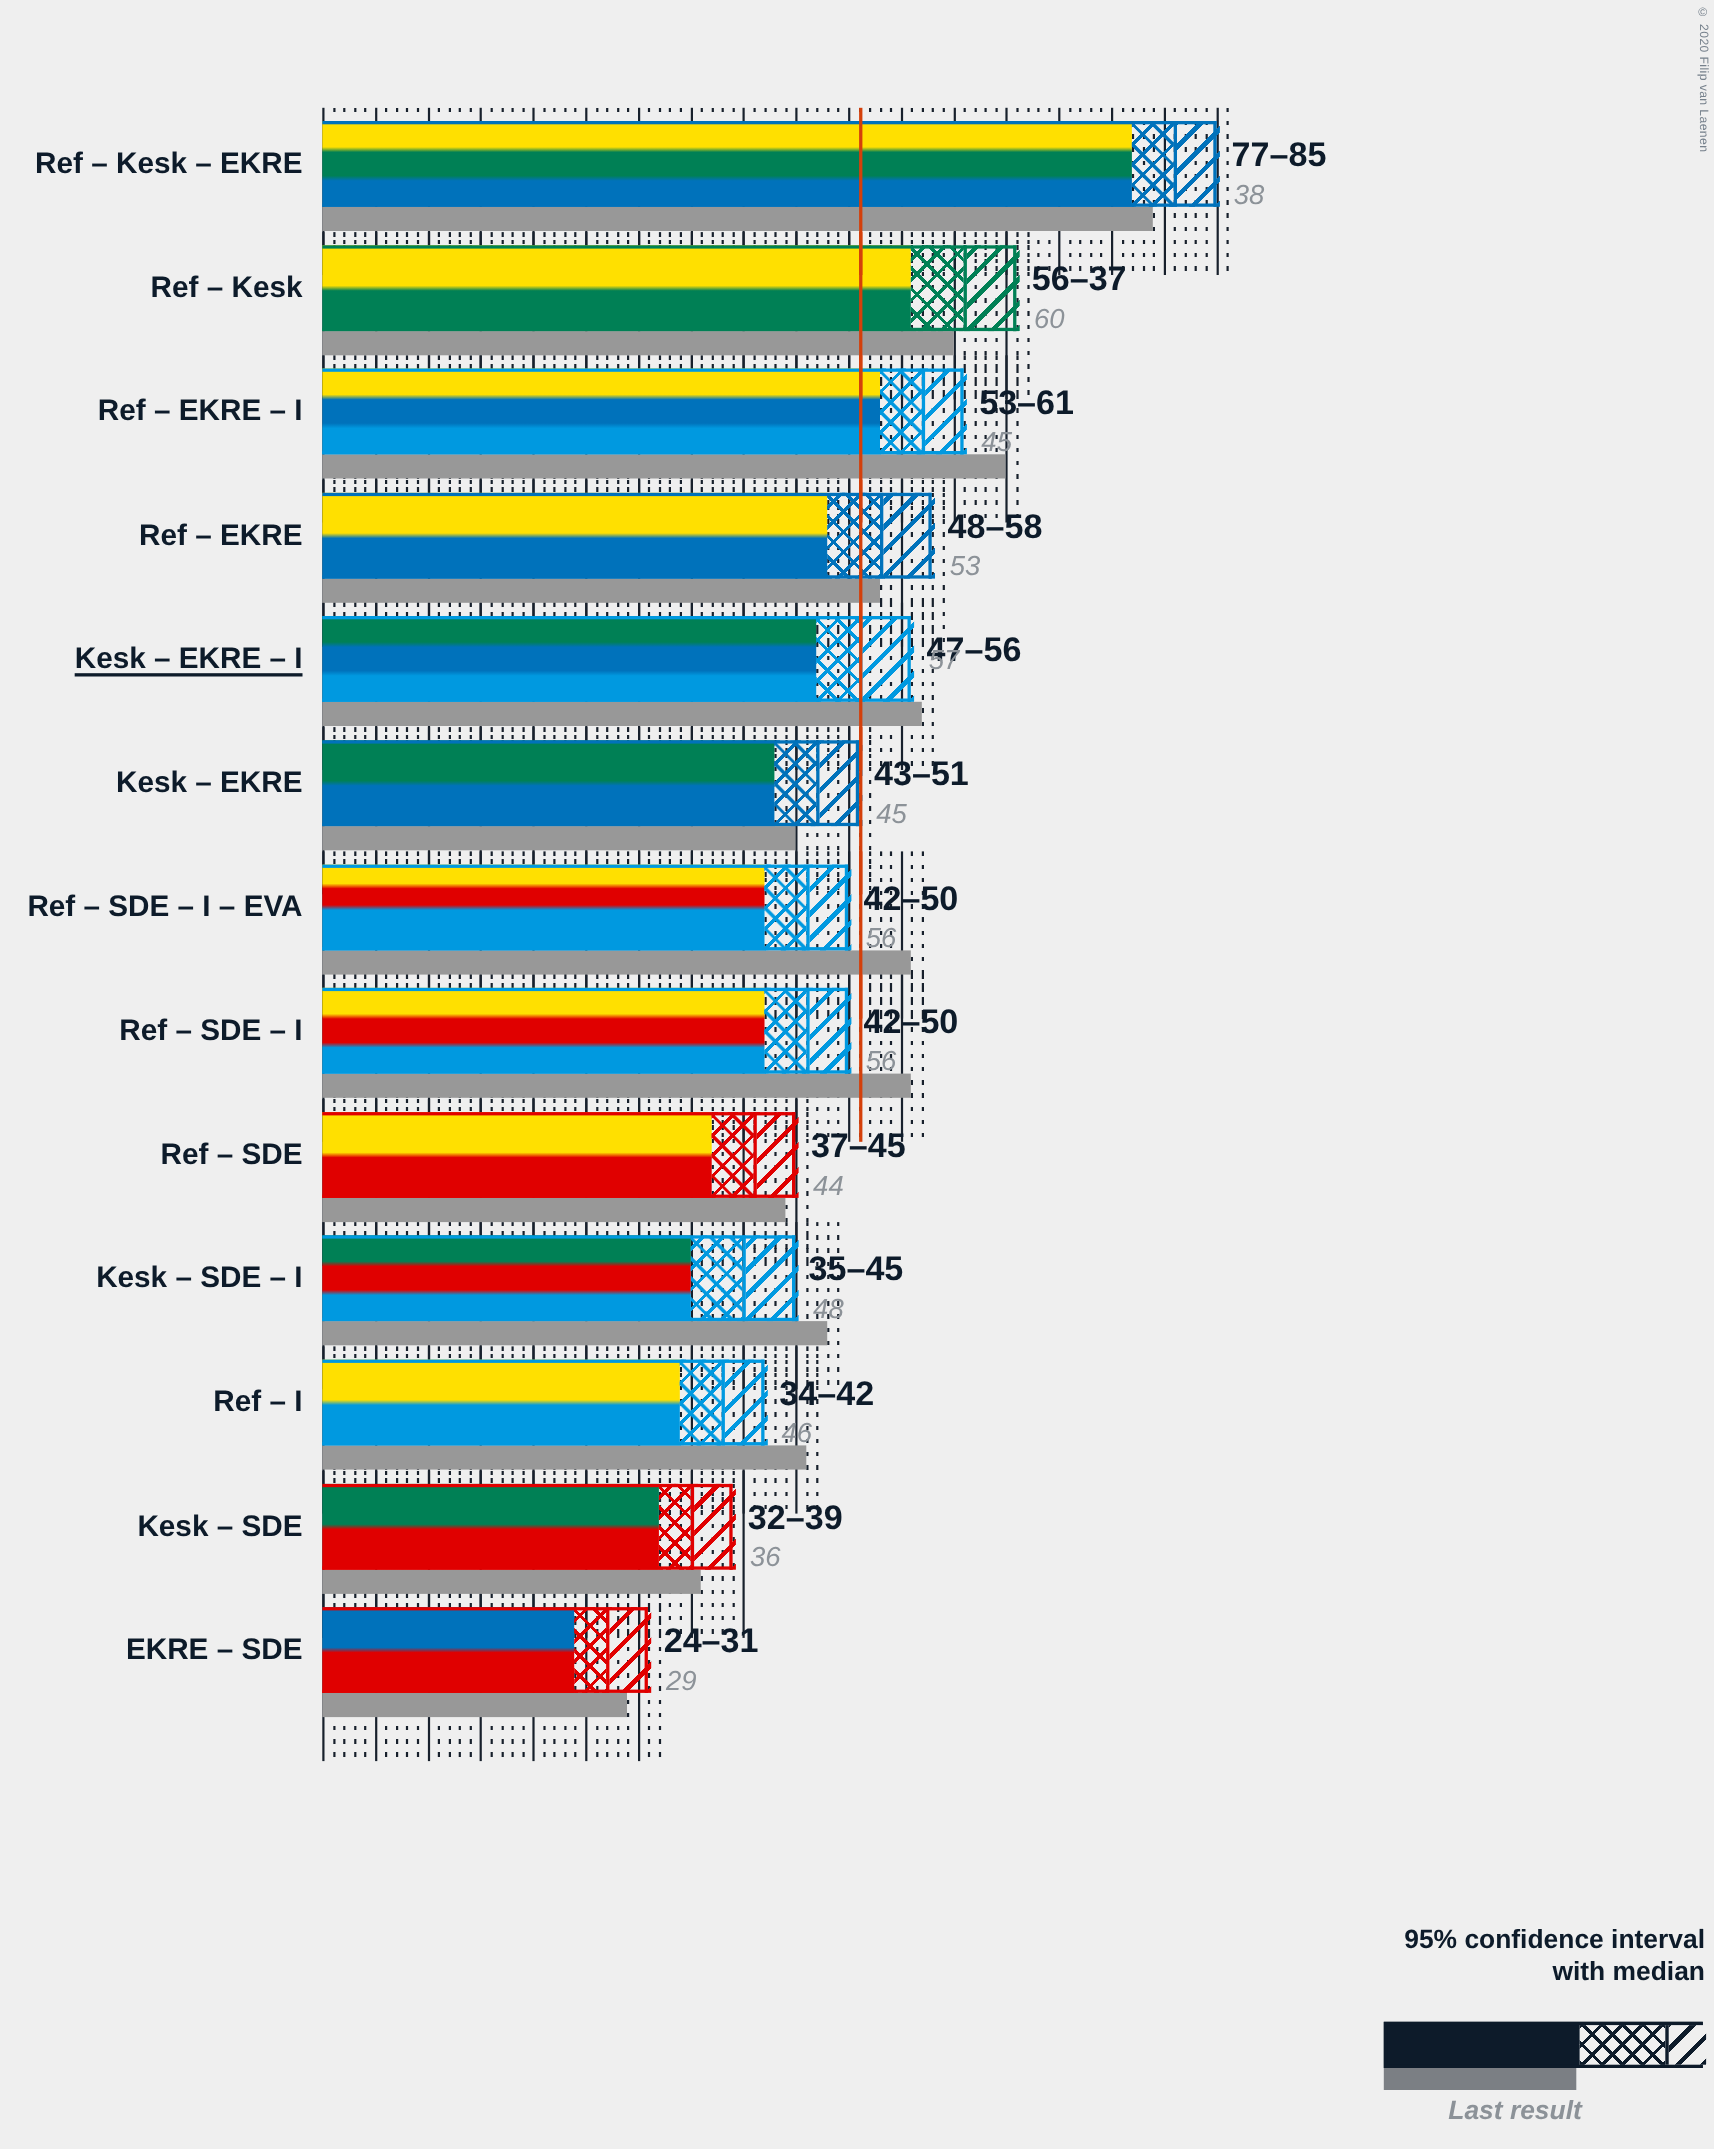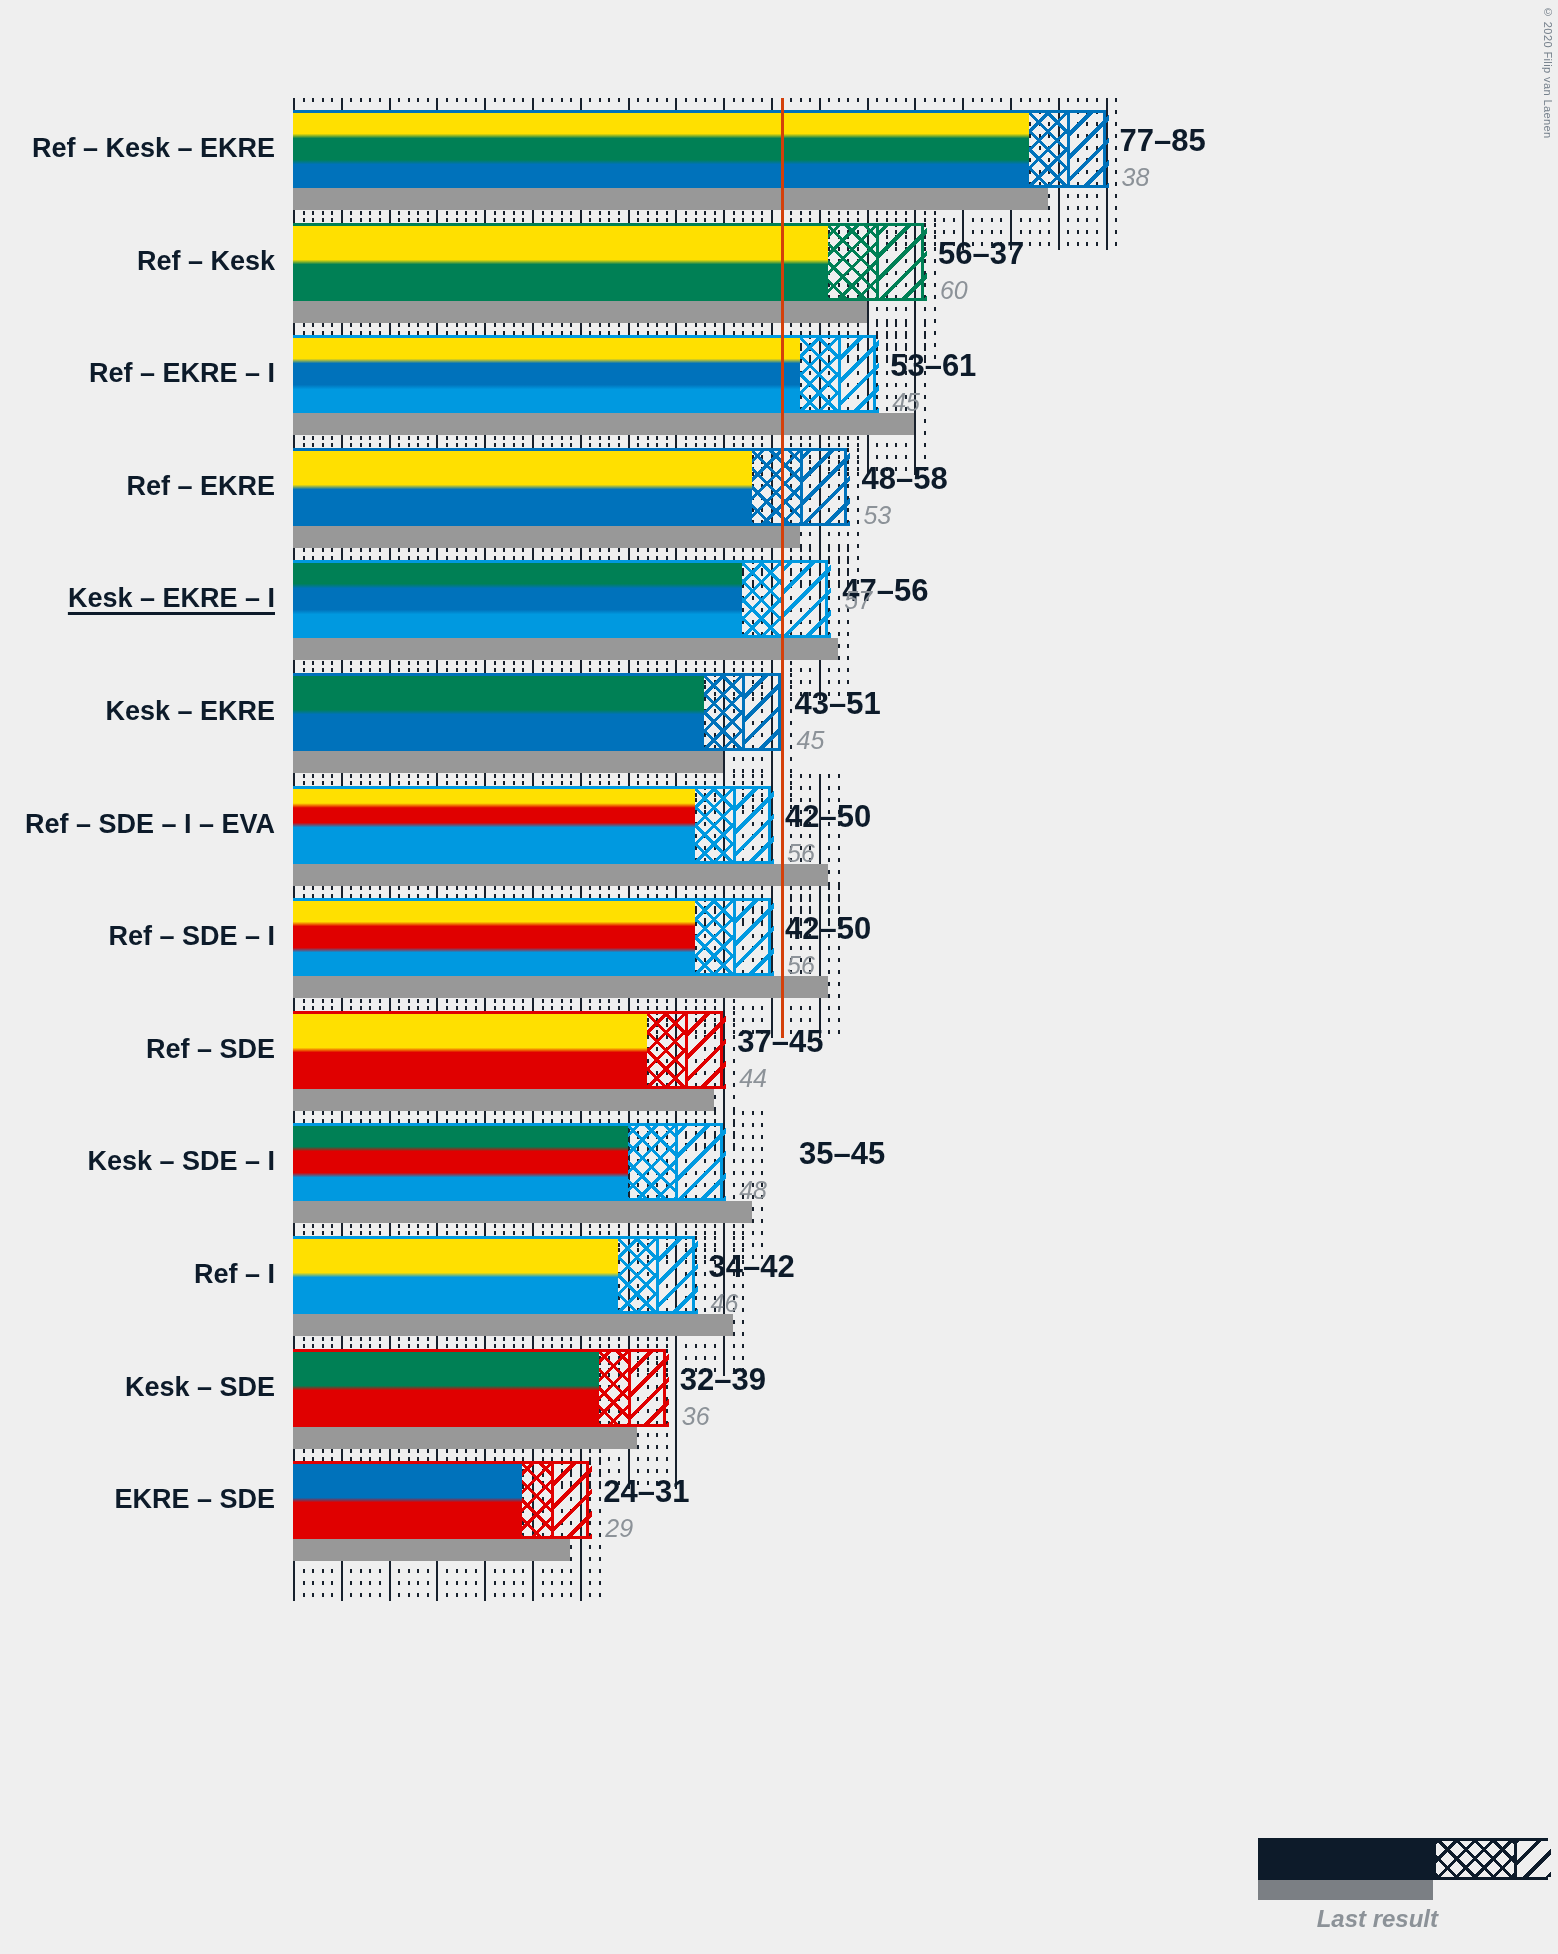--- a/index.html
+++ b/index.html
@@ -816,21 +816,21 @@
         <div class="gridline minor" style="left: 468.44px;"></div>
       </div>
       <div class="lastres" style="left: 293px; top: 1201.4px; width: 458.88px; height: 22px;"></div>
       <div class="barwrap" style="left: 293px; top: 1123.4px; width: 430.2px; height: 78px;">
         <div class="bar-solid" style="width: 334.6px; background: linear-gradient(rgb(0, 128, 85) 0%, rgb(0, 128, 85) 3%, rgb(0, 128, 85) 30.3%, rgb(224, 0, 0) 36.3%, rgb(224, 0, 0) 63.7%, rgb(0, 153, 224) 69.7%, rgb(0, 153, 224) 97%, rgb(0, 153, 224) 100%);"></div>
         <div class="bar-cross" style="left: 334.6px; width: 47.8px; background-image: repeating-linear-gradient(45deg, rgb(0, 153, 224) 0px, rgb(0, 153, 224) 3px, transparent 3px, transparent 13px), repeating-linear-gradient(-45deg, rgb(0, 153, 224) 0px, rgb(0, 153, 224) 3px, transparent 3px, transparent 13px);"></div>
         <div class="bar-diag" style="left: 382.4px; width: 47.8px; background-image: repeating-linear-gradient(-45deg, rgb(0, 153, 224) 0px, rgb(0, 153, 224) 4px, transparent 4px, transparent 16px); border-left: 3px solid rgb(0, 153, 224);"></div>
         <div style="position: absolute; inset: 0px; border-top: 3px solid rgb(0, 153, 224); border-right: 3px solid rgb(0, 153, 224); border-bottom: 3px solid rgb(0, 153, 224); border-left: none; border-image: initial; pointer-events: none;"></div>
       </div>
       <div class="row-label" style="right: 1283px; top: 1148.4px; width: 400px;">Kesk – SDE – I</div>
-      <div class="valnum" style="left: 779px; top: 1138.4px; margin-left: 20px;">35–45</div>
+      <div class="valnum" style="left: 715px; top: 1138.4px; margin-left: 20px;">35–45</div>
       <div class="lastnum" style="left: 739.2px; top: 1178.4px;">48</div>
       <div class="gridzone" style="left: 293px; top: 1224px; width: 453.76px; height: 152px;">
         <div class="gridline" style="left: 0px;"></div>
         <div class="gridline minor" style="left: 9.56px;"></div>
         <div class="gridline minor" style="left: 19.12px;"></div>
         <div class="gridline minor" style="left: 28.68px;"></div>
         <div class="gridline minor" style="left: 38.24px;"></div>
         <div class="gridline" style="left: 47.8px;"></div>
         <div class="gridline minor" style="left: 57.36px;"></div>
         <div class="gridline minor" style="left: 66.92px;"></div>
@@ -979,20 +979,24 @@
         <div class="bar-cross" style="left: 229.44px; width: 28.68px; background-image: repeating-linear-gradient(45deg, rgb(224, 0, 0) 0px, rgb(224, 0, 0) 3px, transparent 3px, transparent 13px), repeating-linear-gradient(-45deg, rgb(224, 0, 0) 0px, rgb(224, 0, 0) 3px, transparent 3px, transparent 13px);"></div>
         <div class="bar-diag" style="left: 258.12px; width: 38.24px; background-image: repeating-linear-gradient(-45deg, rgb(224, 0, 0) 0px, rgb(224, 0, 0) 4px, transparent 4px, transparent 16px); border-left: 3px solid rgb(224, 0, 0);"></div>
         <div style="position: absolute; inset: 0px; border-top: 3px solid rgb(224, 0, 0); border-right: 3px solid rgb(224, 0, 0); border-bottom: 3px solid rgb(224, 0, 0); border-left: none; border-image: initial; pointer-events: none;"></div>
       </div>
       <div class="row-label" style="right: 1283px; top: 1486.2px; width: 400px;">EKRE – SDE</div>
       <div class="valnum" style="left: 603.36px; top: 1476.2px;">24–31</div>
       <div class="lastnum" style="left: 605.36px; top: 1516.2px;">29</div>
     </div>
 
   <div class="legend" id="legend" style="left: 1140px; top: 1750px; width: 410px; height: 190px;">
+    <div class="legend-text" id="legend-text" style="top: 0px; width: 410px;">
+        <div>95% confidence interval</div>
+        <div>with median</div>
+      </div>
     <div class="legend-ci-box" id="legend-ci-box" style="left: 118px; top: 88px; width: 290px; height: 42px; border: 3px solid rgb(13, 27, 42); box-sizing: border-box;">
       <div class="legend-ci-cross" id="legend-ci-cross" style="left: 175px; width: 78px; background: repeating-linear-gradient(45deg, rgb(13, 27, 42) 0px, rgb(13, 27, 42) 3px, transparent 3px, transparent 13px), repeating-linear-gradient(-45deg, rgb(13, 27, 42) 0px, rgb(13, 27, 42) 3px, transparent 3px, transparent 13px) rgb(239, 239, 239); position: absolute;"></div>
       <div class="legend-ci-diag" id="legend-ci-diag" style="left: 253px; width: 34px; background: repeating-linear-gradient(-45deg, rgb(13, 27, 42) 0px, rgb(13, 27, 42) 4px, transparent 4px, transparent 16px) rgb(239, 239, 239); border-left: 3px solid rgb(13, 27, 42); position: absolute;"></div>
     </div>
     <div class="legend-last" id="legend-last" style="left: 118px; top: 130px; width: 175px; height: 20px;"></div>
     <div class="legend-last-text" id="legend-last-text" style="top: 155px; width: 410px; right: 112px;">Last result</div>
   </div>
 
 </div>
 

